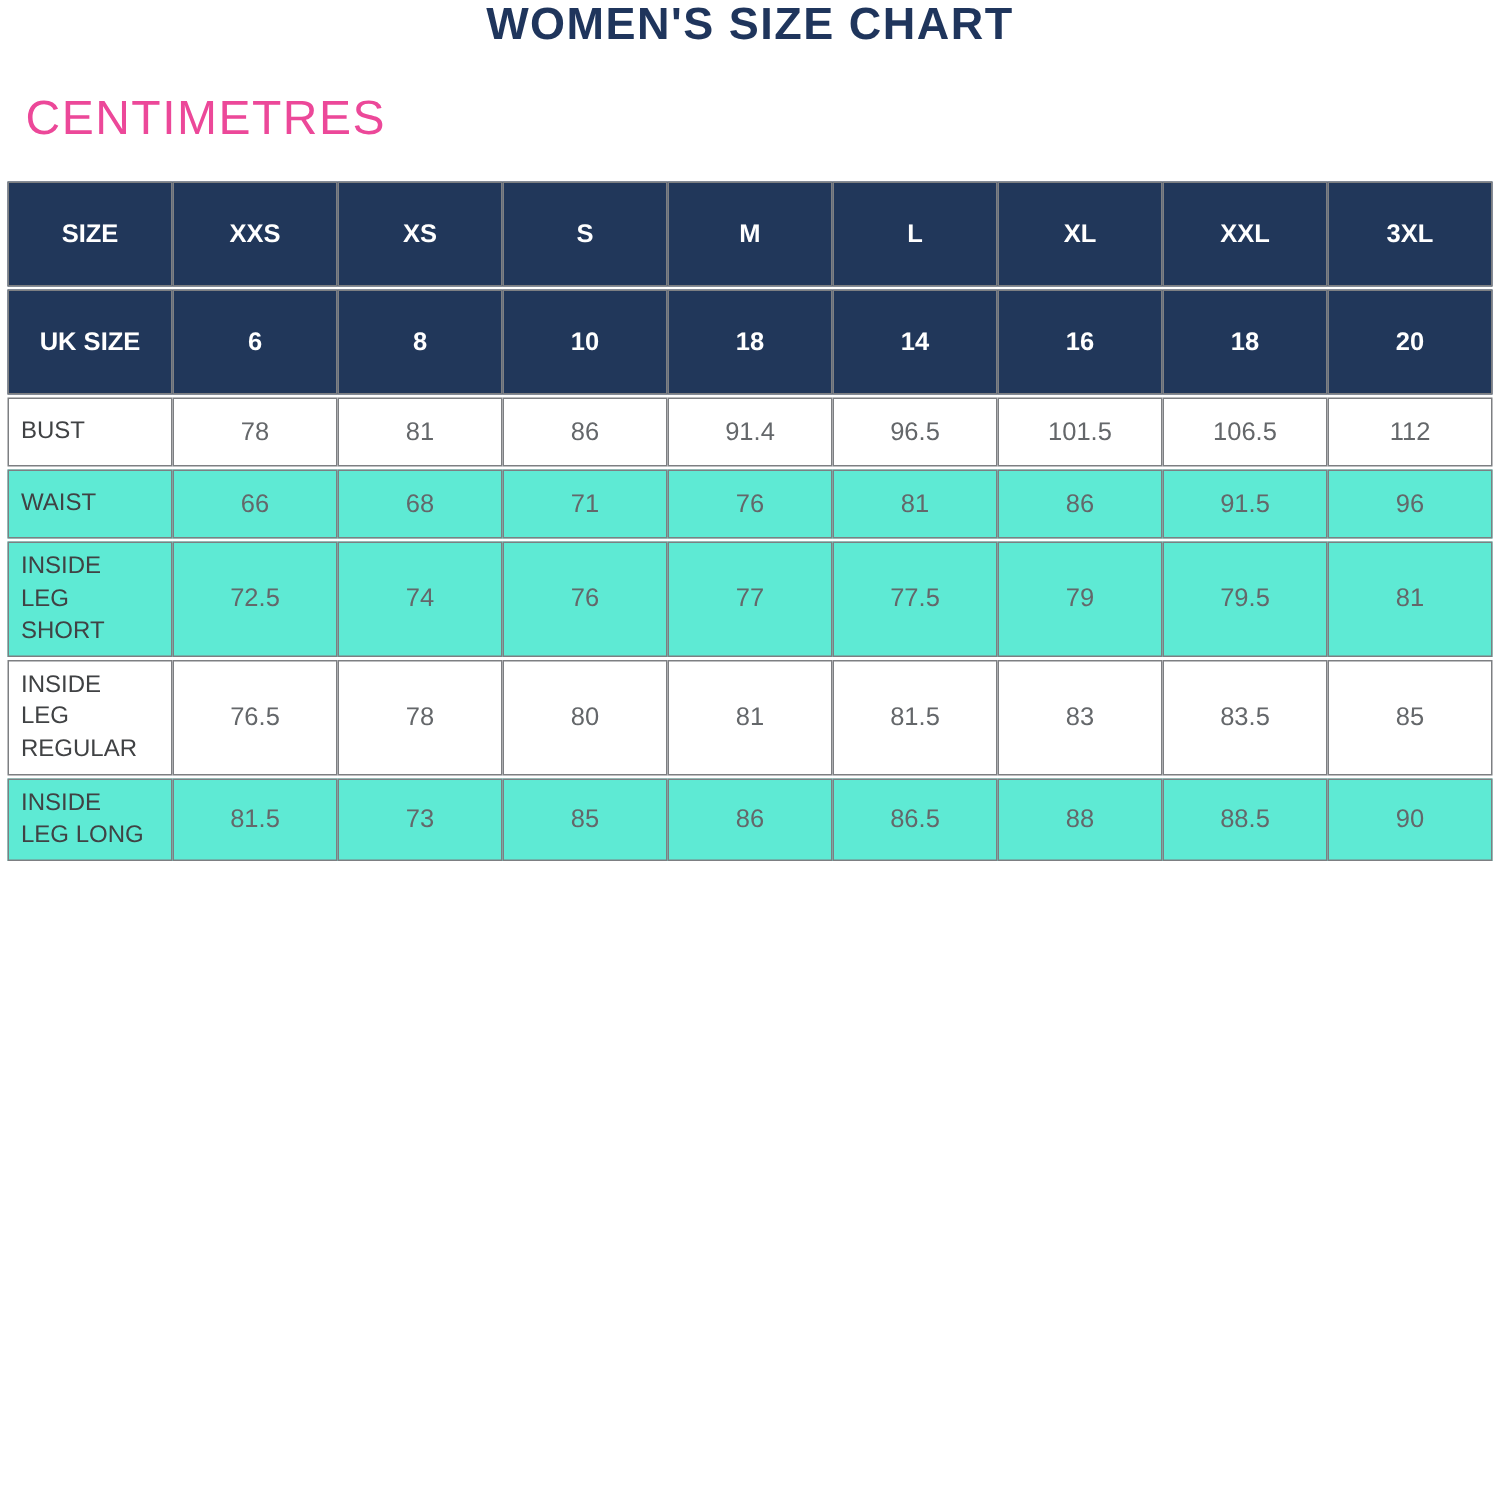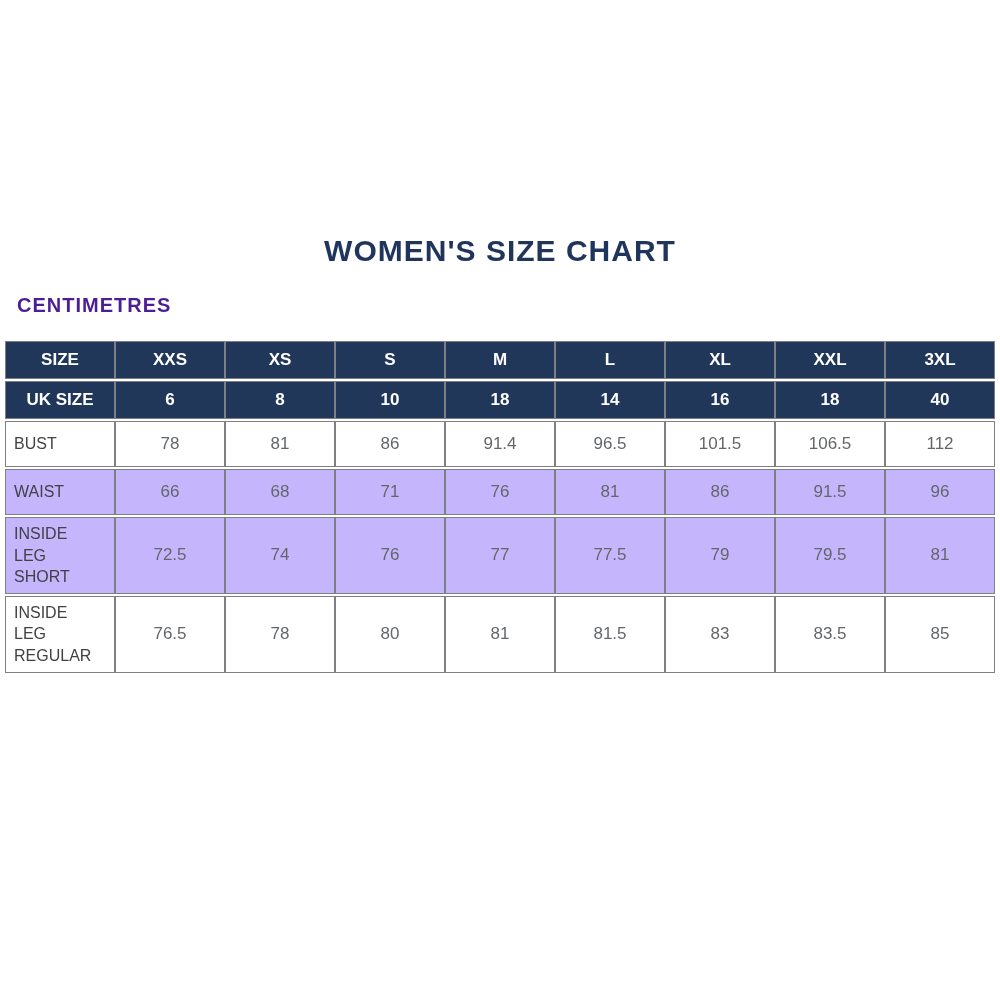--- a/index.html
+++ b/index.html
@@ -12,33 +12,32 @@
     overflow: hidden;
   }
   .page {
     width: 1000px;
     height: 1000px;
     background: #ffffff;
     box-sizing: border-box;
   }
   .main-title {
     margin: 0;
-    padding-top: 234px;
     text-align: center;
     font-size: 30px;
     font-weight: bold;
     letter-spacing: 1px;
     color: #1f355c;
   }
   .unit-label {
     margin: 26px 0 0 17px;
-    font-size: 20px;
-    font-weight: bold;
+    font-size: 32px;
+    font-weight: normal;
     letter-spacing: 1px;
-    color: #4c1d95;
+    color: #ec4899;
   }
   table.size-table {
     margin: 22px 5px 0 5px;
     width: 990px;
     table-layout: fixed;
     border-collapse: separate;
     border-spacing: 0 2px;
   }
   table.size-table th,
   table.size-table td {
@@ -46,42 +45,42 @@
     vertical-align: middle;
     overflow: hidden;
   }
   table.size-table th {
     background: #21375a;
     color: #ffffff;
     font-size: 17px;
     font-weight: bold;
     height: 36px;
     text-align: center;
-    padding: 0 2px;
+    padding: 16px 2px;
   }
   table.size-table th.label-cell {
     text-align: center;
   }
   table.size-table td {
     height: 34px;
     font-size: 17px;
     color: #64676a;
     text-align: center;
     background: #ffffff;
     padding: 2px;
   }
   table.size-table td.label-cell {
     text-align: left;
     padding: 5px 16px 5px 8px;
     font-size: 16px;
     color: #404244;
     line-height: 1.35;
   }
   table.size-table tr.shaded td {
-    background: #c4b5fd;
+    background: #5eead4;
     margin-top: 45px;
   }
 </style>
 </head>
 <body>
 
 <div class="page">
 
   <h1 class="main-title">WOMEN'S SIZE CHART</h1>
 
@@ -102,21 +101,21 @@
         </tr>
         <tr>
           <th class="label-cell">UK SIZE</th>
           <th>6</th>
           <th>8</th>
           <th>10</th>
           <th>18</th>
           <th>14</th>
           <th>16</th>
           <th>18</th>
-          <th>40</th>
+          <th>20</th>
         </tr>
       </thead>
     <tbody>
         <tr>
           <td class="label-cell">BUST</td>
           <td>78</td>
           <td>81</td>
           <td>86</td>
           <td>91.4</td>
           <td>96.5</td>
@@ -150,16 +149,27 @@
           <td class="label-cell">INSIDE LEG REGULAR</td>
           <td>76.5</td>
           <td>78</td>
           <td>80</td>
           <td>81</td>
           <td>81.5</td>
           <td>83</td>
           <td>83.5</td>
           <td>85</td>
         </tr>
+        <tr class="shaded">
+          <td class="label-cell">INSIDE LEG LONG</td>
+          <td>81.5</td>
+          <td>73</td>
+          <td>85</td>
+          <td>86</td>
+          <td>86.5</td>
+          <td>88</td>
+          <td>88.5</td>
+          <td>90</td>
+        </tr>
       </tbody>
   </table>
 
 </div>
 
 </body></html>

